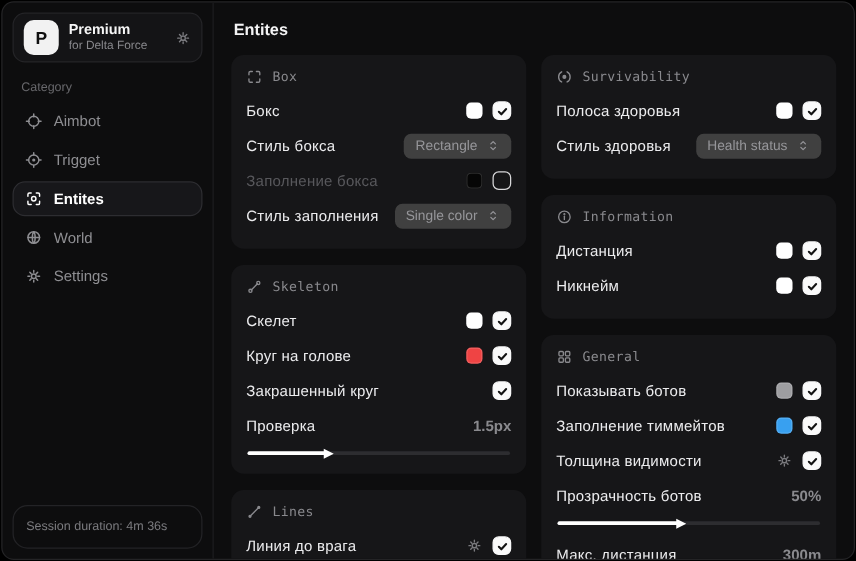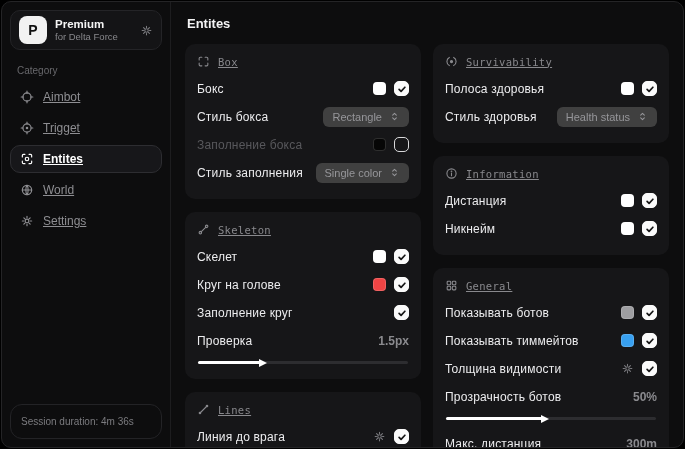--- a/index.html
+++ b/index.html
@@ -9,33 +9,33 @@
   
   .sidebar { width:169px; padding:8px; display:flex; flex-direction:column; border-right:1px solid #1d1d1f; }
   .brand { display:flex; align-items:center; gap:8px; background:#141416; border:1px solid #242427; border-radius:10px; padding:5px 8px; }
   .brand-logo { width:28px; height:28px; border-radius:8px; background:#f2f2f2; color:#111; font-weight:bold; font-size:14px; display:flex; align-items:center; justify-content:center; }
   .brand-text { display:flex; flex-direction:column; line-height:1.25; }
   .brand-title { color:#f5f5f5; font-size:11.5px; font-weight:bold; }
   .brand-sub { color:#88888c; font-size:9.5px; }
   .brand-gear { margin-left:auto; color:#7c7c80; display:flex; }
   .category { color:#68686c; font-size:10px; margin:15px 7px 7px; }
   .nav { display:flex; flex-direction:column; gap:3px; }
-  .nav-item { display:flex; align-items:center; gap:9px; color:#8e8e92; font-size:12px; padding:6px 9px; border-radius:10px; border:1px solid transparent; cursor:pointer;text-decoration:underline; }
+  .nav-item { display:flex; align-items:center; gap:9px; color:#8e8e92; font-size:12px; padding:6px 9px; border-radius:10px; border:1px solid transparent; cursor:pointer; }
   .nav-item.active { color:#ffffff; background:#17171a; border-color:#2d2d31; font-weight:bold; }
   .nav-item svg { flex:0 0 auto; }
   .session { margin-top:auto; border:1px solid #232326; border-radius:12px; padding:11px 10px; color:#7b7b7f; font-size:10px; }
 
   
   .main { flex:1; padding:10px 14px 12px; }
   .main-title { font-size:13px; font-weight:bold; color:#f3f3f4; margin:4px 2px 13px; }
   .cols { display:flex; gap:12px; }
   .col { flex:1; display:flex; flex-direction:column; gap:13px; }
   .card { background:#161618; border-radius:10px; padding:11px 12px 9px; }
   .card-head { display:flex; align-items:center; gap:8px; color:#89898d; margin-bottom:10px; }
-  .shead-label { font-family:"DejaVu Sans Mono", monospace; font-size:10.5px; letter-spacing:.3px;text-decoration:underline; }
+  .shead-label { font-family:"DejaVu Sans Mono", monospace; font-size:10.5px; letter-spacing:.3px; }
   .row { display:flex; align-items:center; justify-content:space-between; min-height:21px; margin-bottom:7px; }
   .rlabel { font-size:12px; font-weight:normal; color:#ececee; letter-spacing:.2px; }
   .row.disabled .rlabel { color:#58585c; }
   .rctrl { display:flex; align-items:center; gap:8px; }
   .swatch { width:13px; height:13px; border-radius:4px; box-shadow:inset 0 0 0 1px rgba(255,255,255,.16); cursor:pointer; }
   .cb { width:15px; height:15px; border-radius:5px; border:1.5px solid #d8d8da; background:transparent; display:flex; align-items:center; justify-content:center; cursor:pointer; }
   .cb svg { display:none; }
   .cb.on { background:#fafafa; border-color:#fafafa; }
   .cb.on svg { display:block; }
   .select { display:flex; align-items:center; gap:7px; background:#404040; border:none; border-radius:6px; color:#96969a; font-size:11px; padding:4px 9px; cursor:pointer; font-family:inherit; }
@@ -187,21 +187,21 @@
             <span class="rctrl">
               <span class="swatch" style="background: rgb(239, 68, 68);"></span>
               <span class="cb on">
                   <svg width="10" height="10" viewBox="0 0 12 12">
                     <path d="M2.5 6.5l2.4 2.4 4.6-5" stroke="#141414" stroke-width="2" fill="none" stroke-linecap="round" stroke-linejoin="round"></path>
                   </svg>
                 </span>
             </span>
           </div>
           <div class="row">
-            <span class="rlabel">Заполнение круг</span>
+            <span class="rlabel">Закрашенный круг</span>
             <span class="rctrl">
               <span class="cb on">
                   <svg width="10" height="10" viewBox="0 0 12 12">
                     <path d="M2.5 6.5l2.4 2.4 4.6-5" stroke="#141414" stroke-width="2" fill="none" stroke-linecap="round" stroke-linejoin="round"></path>
                   </svg>
                 </span>
             </span>
           </div>
           <div class="sgroup">
             <div class="row">
@@ -327,21 +327,21 @@
             <span class="rctrl">
               <span class="swatch" style="background: rgb(158, 158, 161);"></span>
               <span class="cb on">
                   <svg width="10" height="10" viewBox="0 0 12 12">
                     <path d="M2.5 6.5l2.4 2.4 4.6-5" stroke="#141414" stroke-width="2" fill="none" stroke-linecap="round" stroke-linejoin="round"></path>
                   </svg>
                 </span>
             </span>
           </div>
           <div class="row">
-            <span class="rlabel">Показывать тиммейтов</span>
+            <span class="rlabel">Заполнение тиммейтов</span>
             <span class="rctrl">
               <span class="swatch" style="background: rgb(56, 160, 240);"></span>
               <span class="cb on">
                   <svg width="10" height="10" viewBox="0 0 12 12">
                     <path d="M2.5 6.5l2.4 2.4 4.6-5" stroke="#141414" stroke-width="2" fill="none" stroke-linecap="round" stroke-linejoin="round"></path>
                   </svg>
                 </span>
             </span>
           </div>
           <div class="row">

